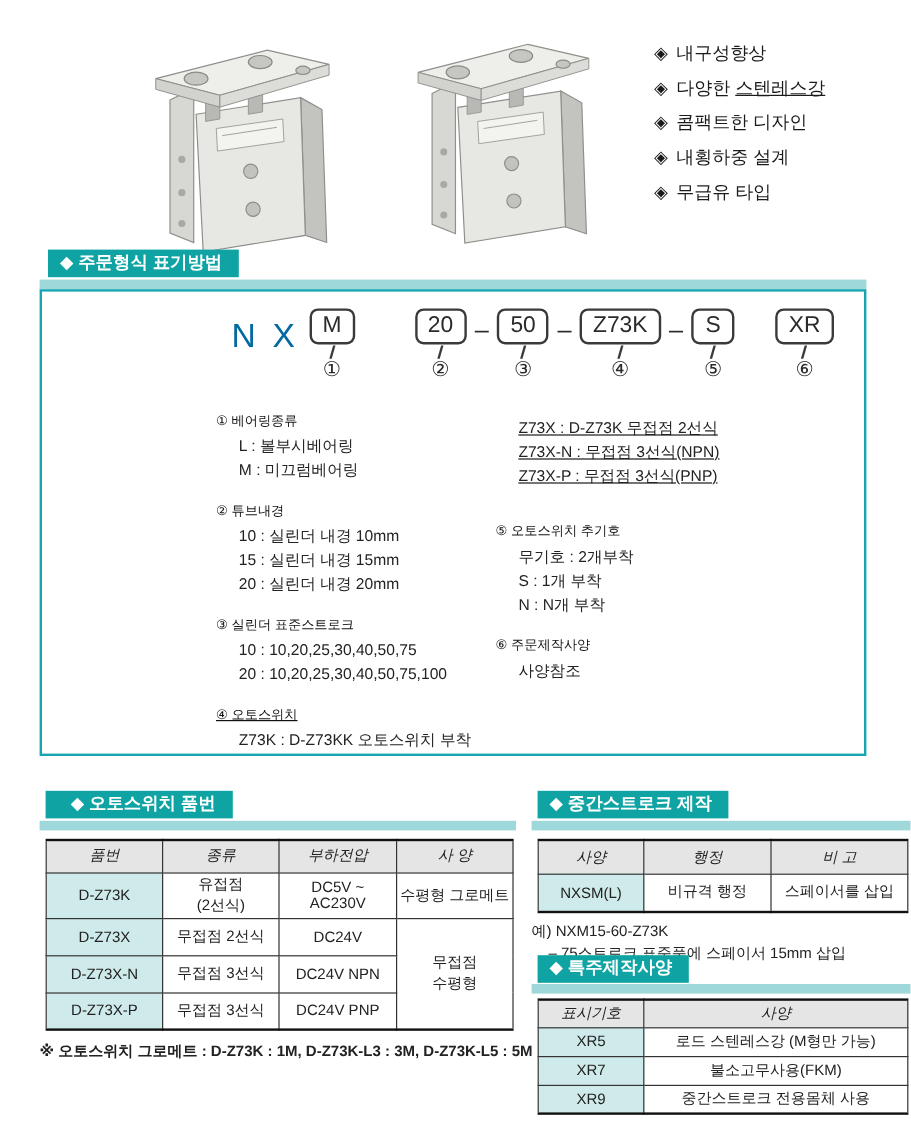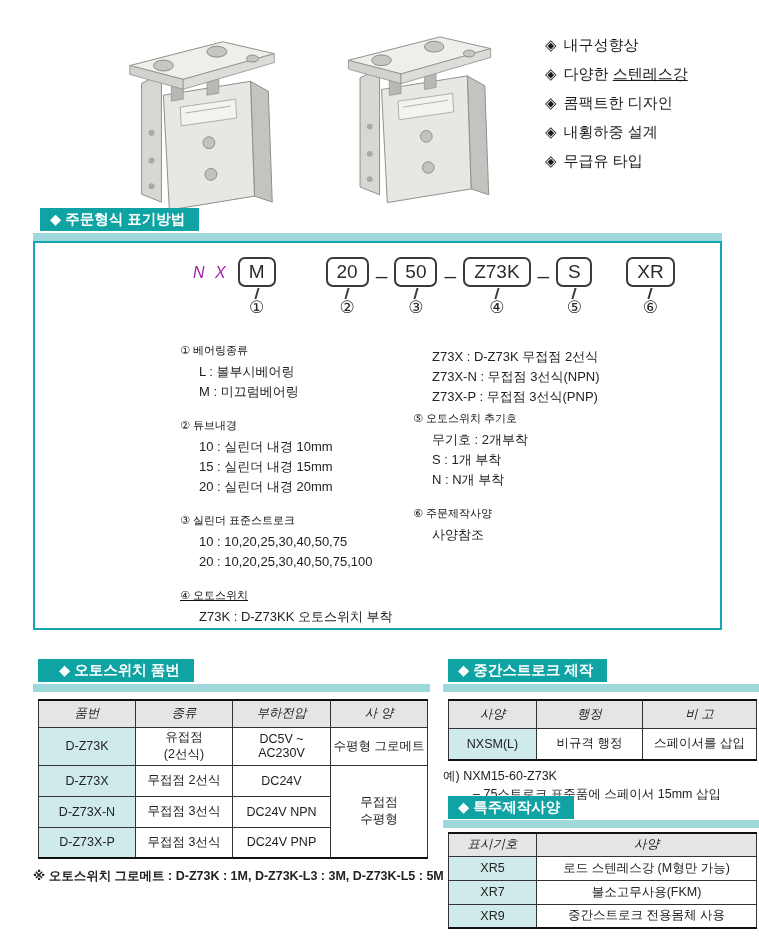--- a/index.html
+++ b/index.html
@@ -10,36 +10,36 @@
   .sec-label{position:absolute;background:#0fa3a3;color:#ffffff;font-weight:bold;
              font-size:14.5px;line-height:23px;height:23px;padding:0 14px 0 10px;white-space:nowrap;}
   .bar{position:absolute;height:8px;background:#9ed8da;}
 
   
   .bigbox{position:absolute;left:33px;top:241px;width:689px;height:389px;
           border:2px solid #17a5b2;background:#fff;box-sizing:border-box;}
 
   
   .model{position:absolute;left:158px;top:14px;display:flex;align-items:flex-start;}
-  .model .prefix{font-size:16px;letter-spacing:3px;margin:7px 9px 0 0;color:#a21caf;font-style:italic;}
+  .model .prefix{font-size:28px;letter-spacing:3px;margin:7px 9px 0 0;color:#0369a1;}
   .unit{display:flex;flex-direction:column;align-items:center;}
   .mbox{border:2px solid #3a3a3a;border-radius:7px;padding:2px 9px;font-size:19px;
         color:#2b2b2b;text-align:center;min-width:14px;background:#fff;}
   .tick{width:2px;height:11px;background:#3a3a3a;transform:skewX(-16deg);margin-top:1px;}
   .cnum{font-size:17px;line-height:18px;color:#2b2b2b;}
   .dash{font-size:21px;margin:7px 7px 0 7px;color:#2b2b2b;}
   .gap1{width:50px;} .gap2{width:34px;}
 
   
   .lcol{position:absolute;left:145px;top:100px;width:235px;}
   .rcol{position:absolute;left:378px;top:104px;width:290px;}
   .sec{margin-bottom:16px;}
   .sec-title{font-size:11px;font-weight:normal;margin-bottom:4px;color:#111;}
   .sec-line{font-size:13px;line-height:20px;margin-left:19px;color:#222;}
-  .extra{margin-bottom:4px;}
+  .extra{margin-bottom:28px;text-decoration:underline;}
 
   
   .features{position:absolute;left:545px;top:30px;}
   .feat{font-size:15px;line-height:29px;color:#1a1a1a;}
   .feat .dia{margin-right:7px;}
   .feat .u{text-decoration:underline;}
 
   
   table.tbl{border-collapse:collapse;table-layout:fixed;position:absolute;background:#fff;
             border-top:2px solid #111;border-bottom:2px solid #111;}
@@ -52,21 +52,21 @@
   .auto tr.h{height:27px;} .auto tr.r1{height:38px;} .auto tr.r{height:31px;}
 
   .mid{left:448px;top:699px;width:308px;}
   .mid tr.h{height:28px;} .mid tr.r{height:32px;}
 
   .special{left:448px;top:832px;width:308px;}
   .special tr.h{height:23px;} .special tr.r{height:24px;}
 
   .note{position:absolute;left:33px;top:868px;font-size:12.5px;color:#222;font-weight:bold;}
   .example{position:absolute;left:443px;top:767px;font-size:12.5px;line-height:18px;color:#222;}
-  .example .ind{margin-left:30px;}
+  .example .ind{margin-left:14px;}
 
   .imgwrap{position:absolute;}
 </style>
 </head>
 <body>
 
 <div class="page">
 
   <div class="imgwrap" style="left:105px;top:22px;width:195px;height:188px;">
     <svg width="195" height="188" viewBox="0 0 195 190">

